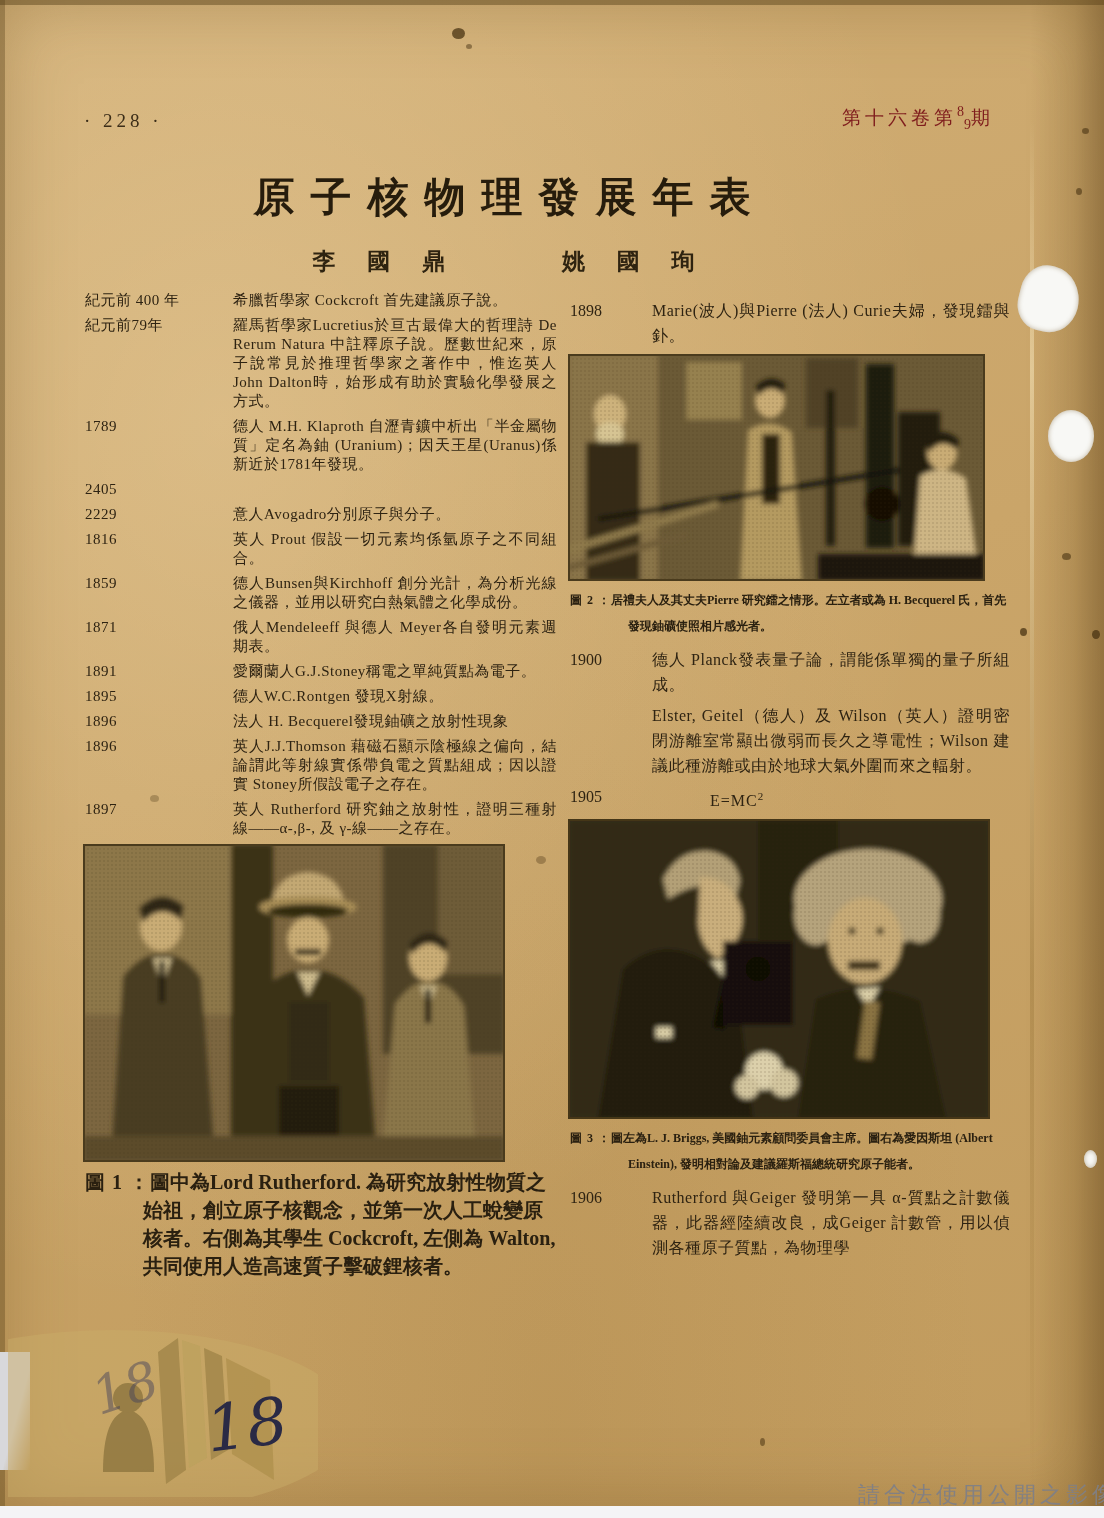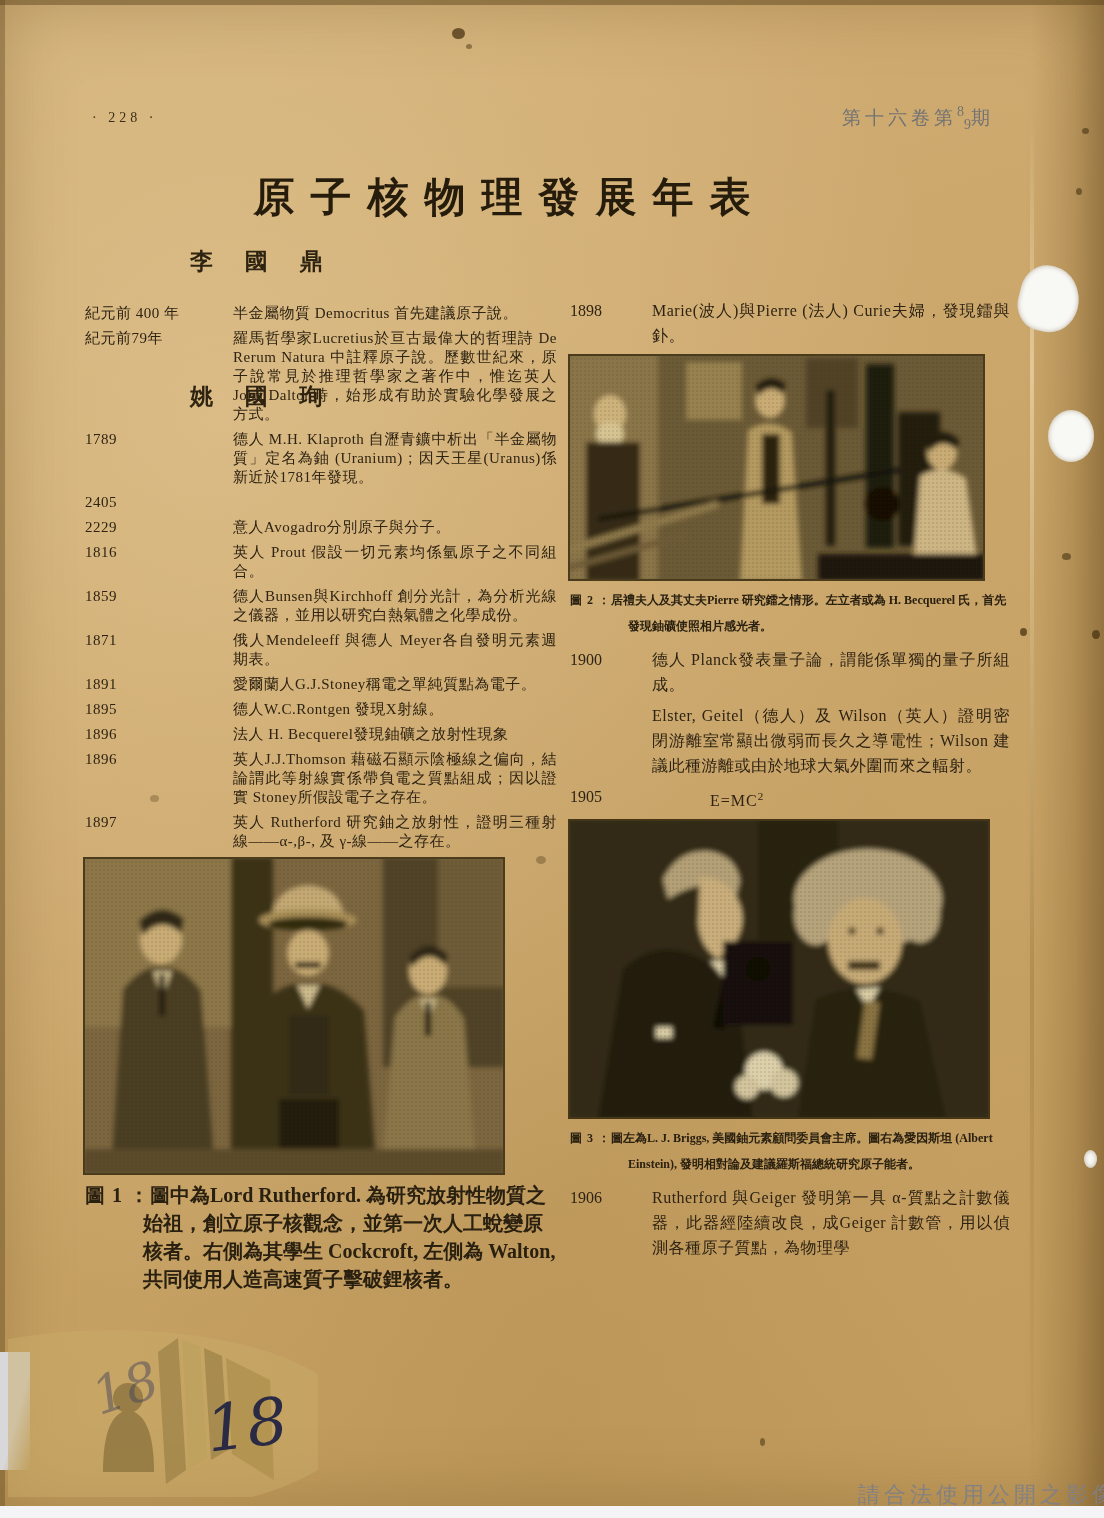--- a/index.html
+++ b/index.html
@@ -24,32 +24,32 @@
     background:linear-gradient(105deg,#d8d8db 55%, rgba(216,216,219,0)); }
 
   .hole { position:absolute; background:#f8f8f5; box-shadow: inset 0 0 5px rgba(110,85,40,.45); }
   .hole1 { left:1019px; top:266px; width:60px; height:66px; border-radius:46% 58% 50% 44%; transform:rotate(14deg); }
   .hole2 { left:1048px; top:410px; width:46px; height:52px; border-radius:50%; }
   .hole3 { left:1084px; top:1150px; width:13px; height:18px; border-radius:50%; }
 
   .speck { position:absolute; border-radius:50%; background:#4a3413; opacity:.75; }
 
   
-  .hdr-left  { position:absolute; left:84px; top:110px; font-size:14px; letter-spacing:4px; color:#3b2d18;margin-left:8px; }
-  .hdr-right { position:absolute; left:842px; top:104px; font-size:19px; letter-spacing:4px; color:#737373; white-space:nowrap; }
+  .hdr-left  { position:absolute; left:84px; top:110px; font-size:19px; letter-spacing:4px; color:#3b2d18; }
+  .hdr-right { position:absolute; left:842px; top:104px; font-size:19px; letter-spacing:4px; color:#7f1d1d; white-space:nowrap; }
   .issue-top { vertical-align:8px;  font-size:14px; letter-spacing:0; }
   .issue-bot { vertical-align:-5px; font-size:14px; letter-spacing:0; }
   .title   { position:absolute; left:150px; top:170px; width:720px; text-align:center;
              font-size:41px; font-weight:bold; letter-spacing:16px; color:#261c0c; }
   .authors { position:absolute; left:190px; top:246px; width:640px; display:flex; justify-content:center; gap:104px;
-             font-size:23px; font-weight:bold; letter-spacing:13px; color:#2e2310;flex-direction:column; }
+             font-size:23px; font-weight:bold; letter-spacing:13px; color:#2e2310; }
 
   
   .col { position:absolute; color:#2e2312; }
-  .col-left  { left:85px;  top:304px; width:472px; }
+  .col-left  { left:85px;  top:291px; width:472px; }
   .col-right { left:570px; top:298px; width:440px; }
   .entry { display:flex; }
   .col-left  .entry { font-size:15px; line-height:19px; margin-bottom:6px; }
   .col-left  .yr { flex:0 0 148px; letter-spacing:.5px; }
   .col-right .entry { font-size:16px; line-height:25px; margin-bottom:6px; }
   .col-right .yr { flex:0 0 82px; }
   .tx { flex:1; text-align:justify; text-align-last:left; letter-spacing:.5px; }
   .formula { padding-left:58px; letter-spacing:1px; }
   .formula sup { font-size:11px; }
 
@@ -102,21 +102,21 @@
 
   <div class="title">原子核物理發展年表</div>
   <div class="authors">
     <span>李 國 鼎</span>
     <span>姚 國 珣</span>
   </div>
 
   <div class="col col-left">
     <div class="entry">
         <div class="yr">紀元前 400 年</div>
-        <div class="tx">半金屬物質 Democritus 首先建議原子說。</div>
+        <div class="tx">希臘哲學家 Cockcroft 首先建議原子說。</div>
       </div>
     <div class="entry">
         <div class="yr">紀元前79年</div>
         <div class="tx">羅馬哲學家Lucretius於亘古最偉大的哲理詩 De Rerum Natura 中註釋原子說。歷數世紀來，原子說常見於推理哲學家之著作中，惟迄英人John Dalton時，始形成有助於實驗化學發展之方式。</div>
       </div>
     <div class="entry">
         <div class="yr">1789</div>
         <div class="tx">德人 M.H. Klaproth 自瀝青鑛中析出「半金屬物質」定名為鈾 (Uranium)；因天王星(Uranus)係新近於1781年發現。</div>
       </div>
     <div class="entry">

